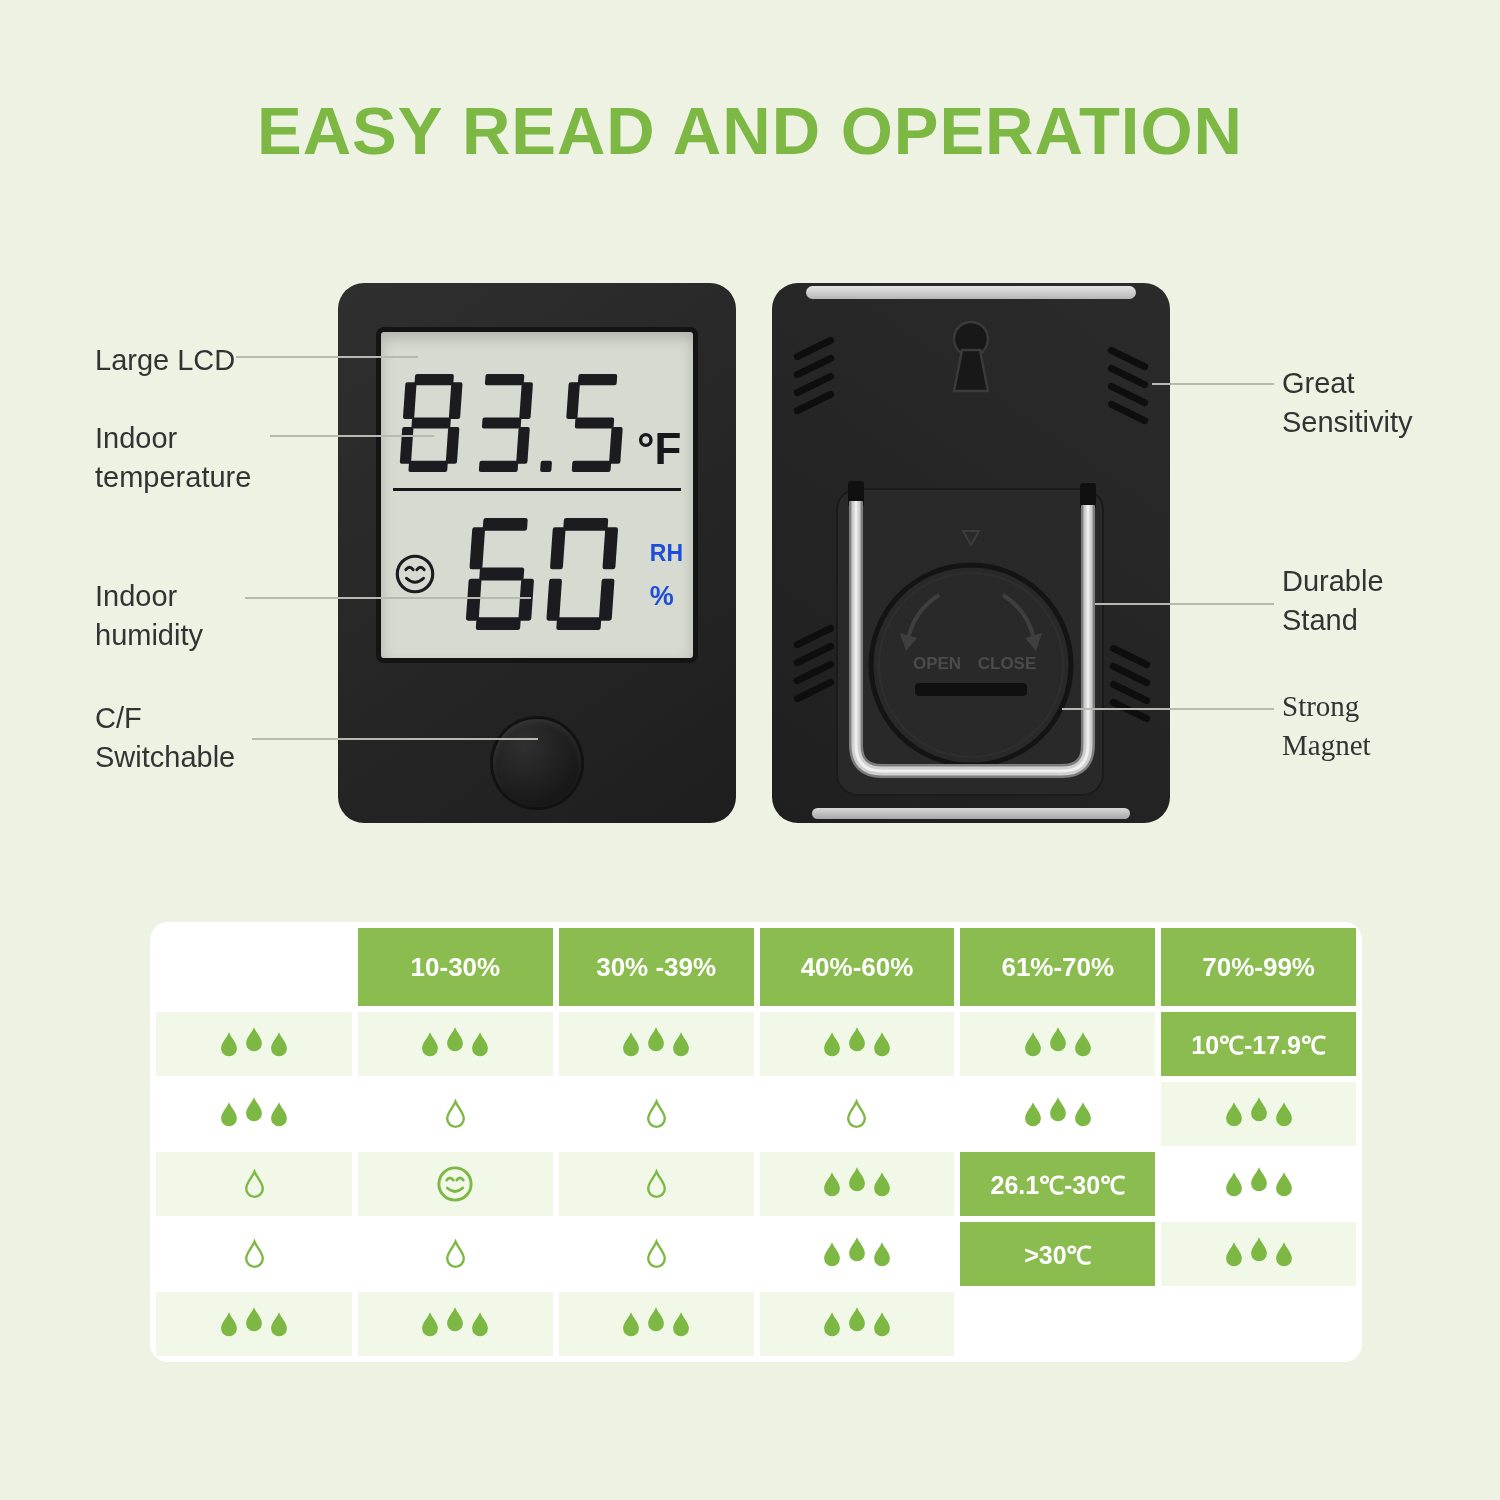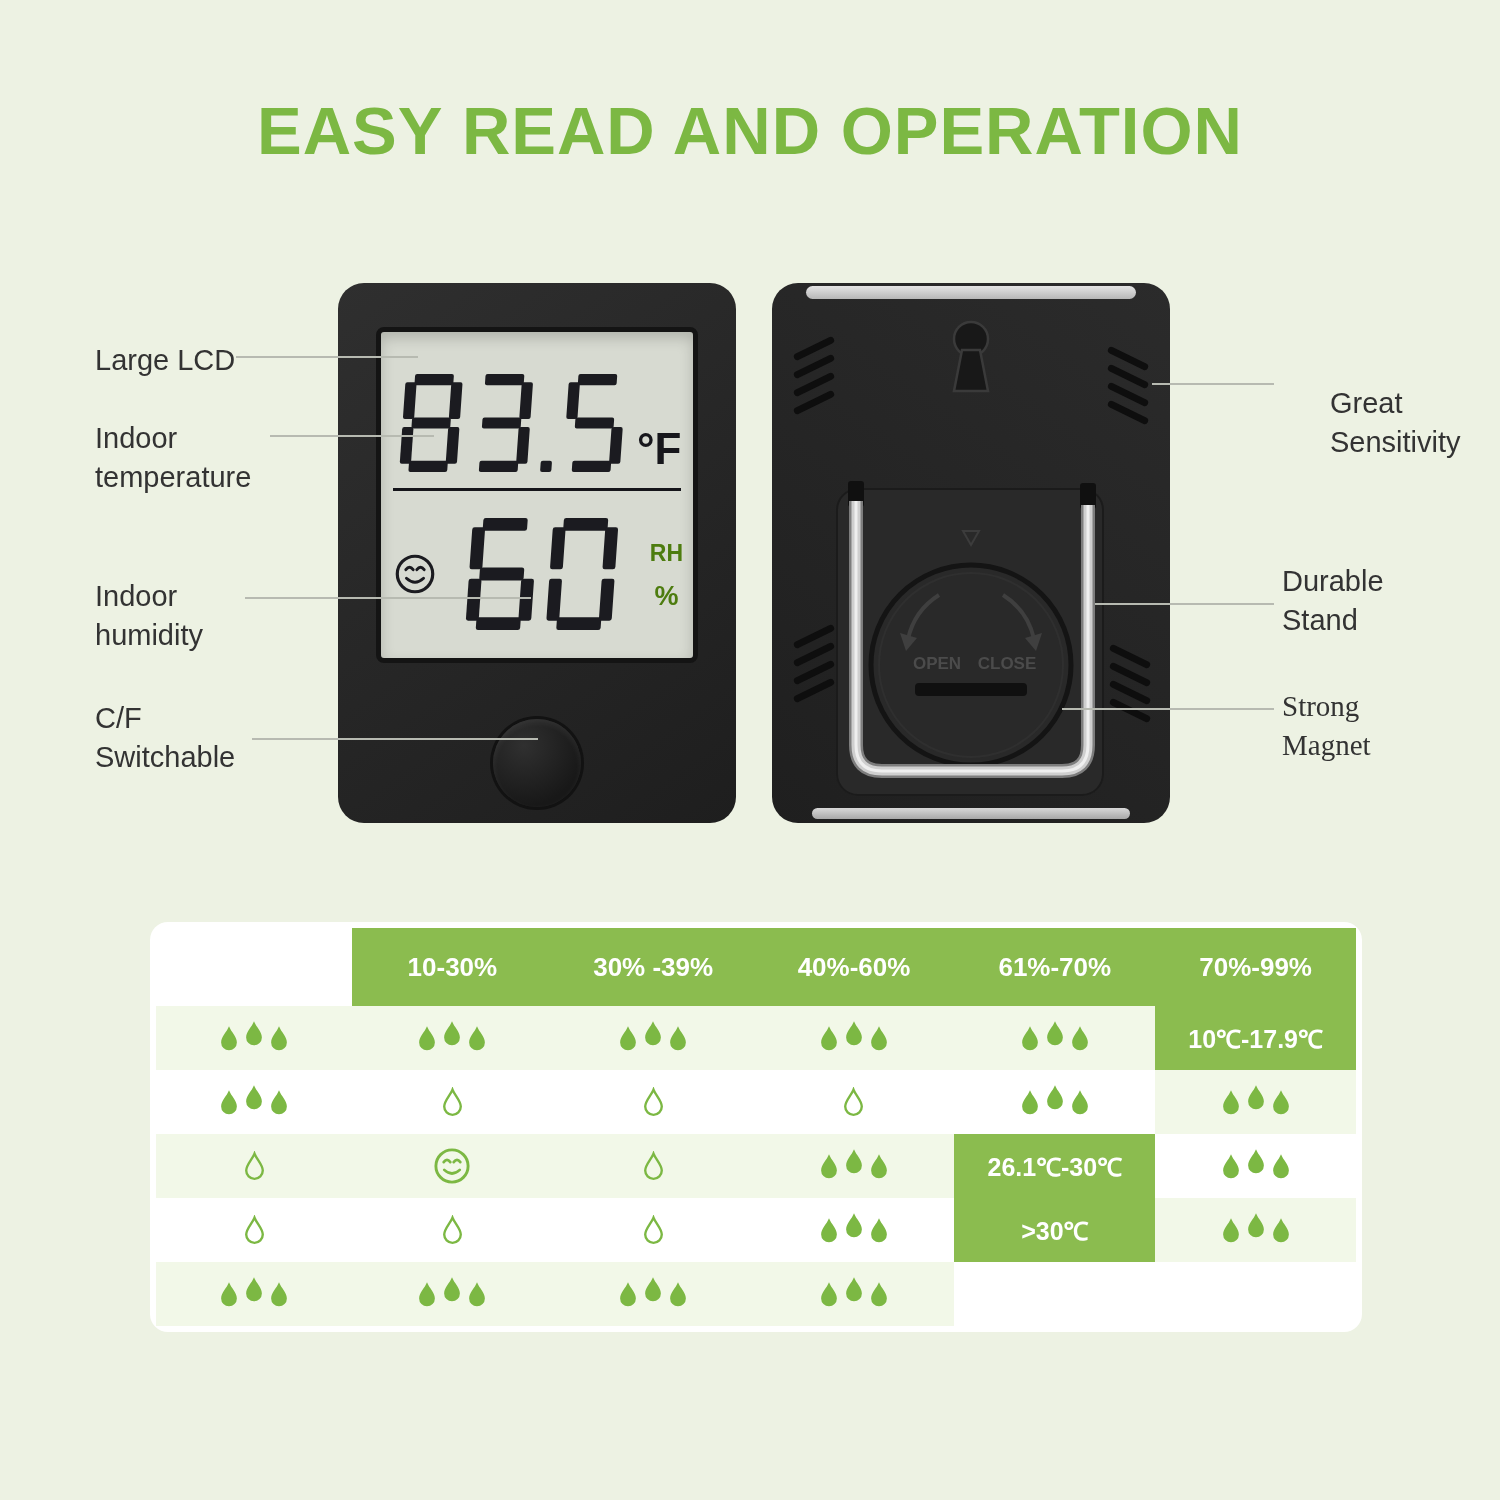--- a/index.html
+++ b/index.html
@@ -28,22 +28,22 @@
   .lcd-temp-row{
     position:absolute;left:14px;top:12px;right:10px;height:132px;
     display:flex;align-items:flex-end;justify-content:center;gap:8px;
   }
   .lcd-unit-f{font-size:44px;font-weight:bold;color:#17171c;padding-bottom:2px;}
   .lcd-divider{position:absolute;left:12px;right:12px;top:156px;height:3px;background:#15151a;}
   .lcd-hum-row{
     position:absolute;left:12px;right:10px;top:170px;bottom:8px;
     display:flex;align-items:center;justify-content:space-between;
   }
-  .lcd-unit-rh{display:flex;flex-direction:column;align-items:center;gap:18px;
-    font-weight:bold;color:#4d7c0f;font-size:23px;line-height:1;}
+  .lcd-unit-rh{display:flex;flex-direction:column;align-items:flex-start;gap:18px;
+    font-weight:bold;color:#1d4ed8;font-size:23px;line-height:1;}
   .lcd-unit-rh span:last-child{font-size:27px;}
   .cf-button{
     position:absolute;left:50%;top:436px;transform:translateX(-50%);
     width:88px;height:88px;border-radius:50%;
     background:radial-gradient(circle at 35% 30%, #303030, #181818 72%);
     box-shadow:0 0 0 3px #121212, inset 0 3px 6px rgba(255,255,255,.08);
   }
 
   
   .top-cap{position:absolute;top:3px;left:34px;right:34px;height:13px;border-radius:7px;
@@ -67,29 +67,29 @@
   .stand{position:absolute;left:0;top:0;z-index:3;}
 
   
   .callout{position:absolute;font-size:29px;line-height:1.35;color:#333333;
     white-space:pre-line;z-index:5;}
   .cline{position:absolute;height:2px;background:#b7bab1;z-index:4;}
   .co-l1{left:95px;top:341px;}  .ln-l1{left:236px;top:356px;width:182px;}
   .co-l2{left:95px;top:419px;}  .ln-l2{left:270px;top:435px;width:164px;}
   .co-l3{left:95px;top:577px;}  .ln-l3{left:245px;top:597px;width:286px;}
   .co-l4{left:95px;top:699px;}  .ln-l4{left:252px;top:738px;width:286px;}
-  .co-r1{left:1282px;top:384px;margin-left:48px;} .ln-r1{left:1152px;top:383px;width:122px;}
+  .co-r1{left:1282px;top:364px;} .ln-r1{left:1152px;top:383px;width:122px;}
   .co-r2{left:1282px;top:562px;} .ln-r2{left:1095px;top:603px;width:179px;}
   .co-r3{left:1282px;top:687px;font-family:Liberation Serif, serif;} .ln-r3{left:1062px;top:708px;width:212px;}
 
   
   .comfort-table{
     position:absolute;left:150px;top:922px;width:1212px;box-sizing:border-box;
     background:#ffffff;border-radius:18px;overflow:hidden;padding:6px;
-    display:grid;grid-template-columns:196px repeat(5,1fr);z-index:2;
+    display:grid;grid-template-columns:196px repeat(5,1fr);gap:6px;z-index:2;
   }
   .tc{display:flex;align-items:center;justify-content:center;}
   .tc.th{background:#8bbc4f;color:#fff;font-weight:bold;font-size:26px;height:78px;}
   .tc.rowhead{height:64px;font-size:25px;}
   .tc.corner{background:#ffffff;height:78px;}
   .tc.td{height:64px;background:#ffffff;}
   .tc.td.tint{background:#f2f8e8;}
   .drops{display:inline-flex;align-items:flex-end;gap:3px;}
   .drops svg:nth-child(2){transform:translateY(-5px);}
 </style>

